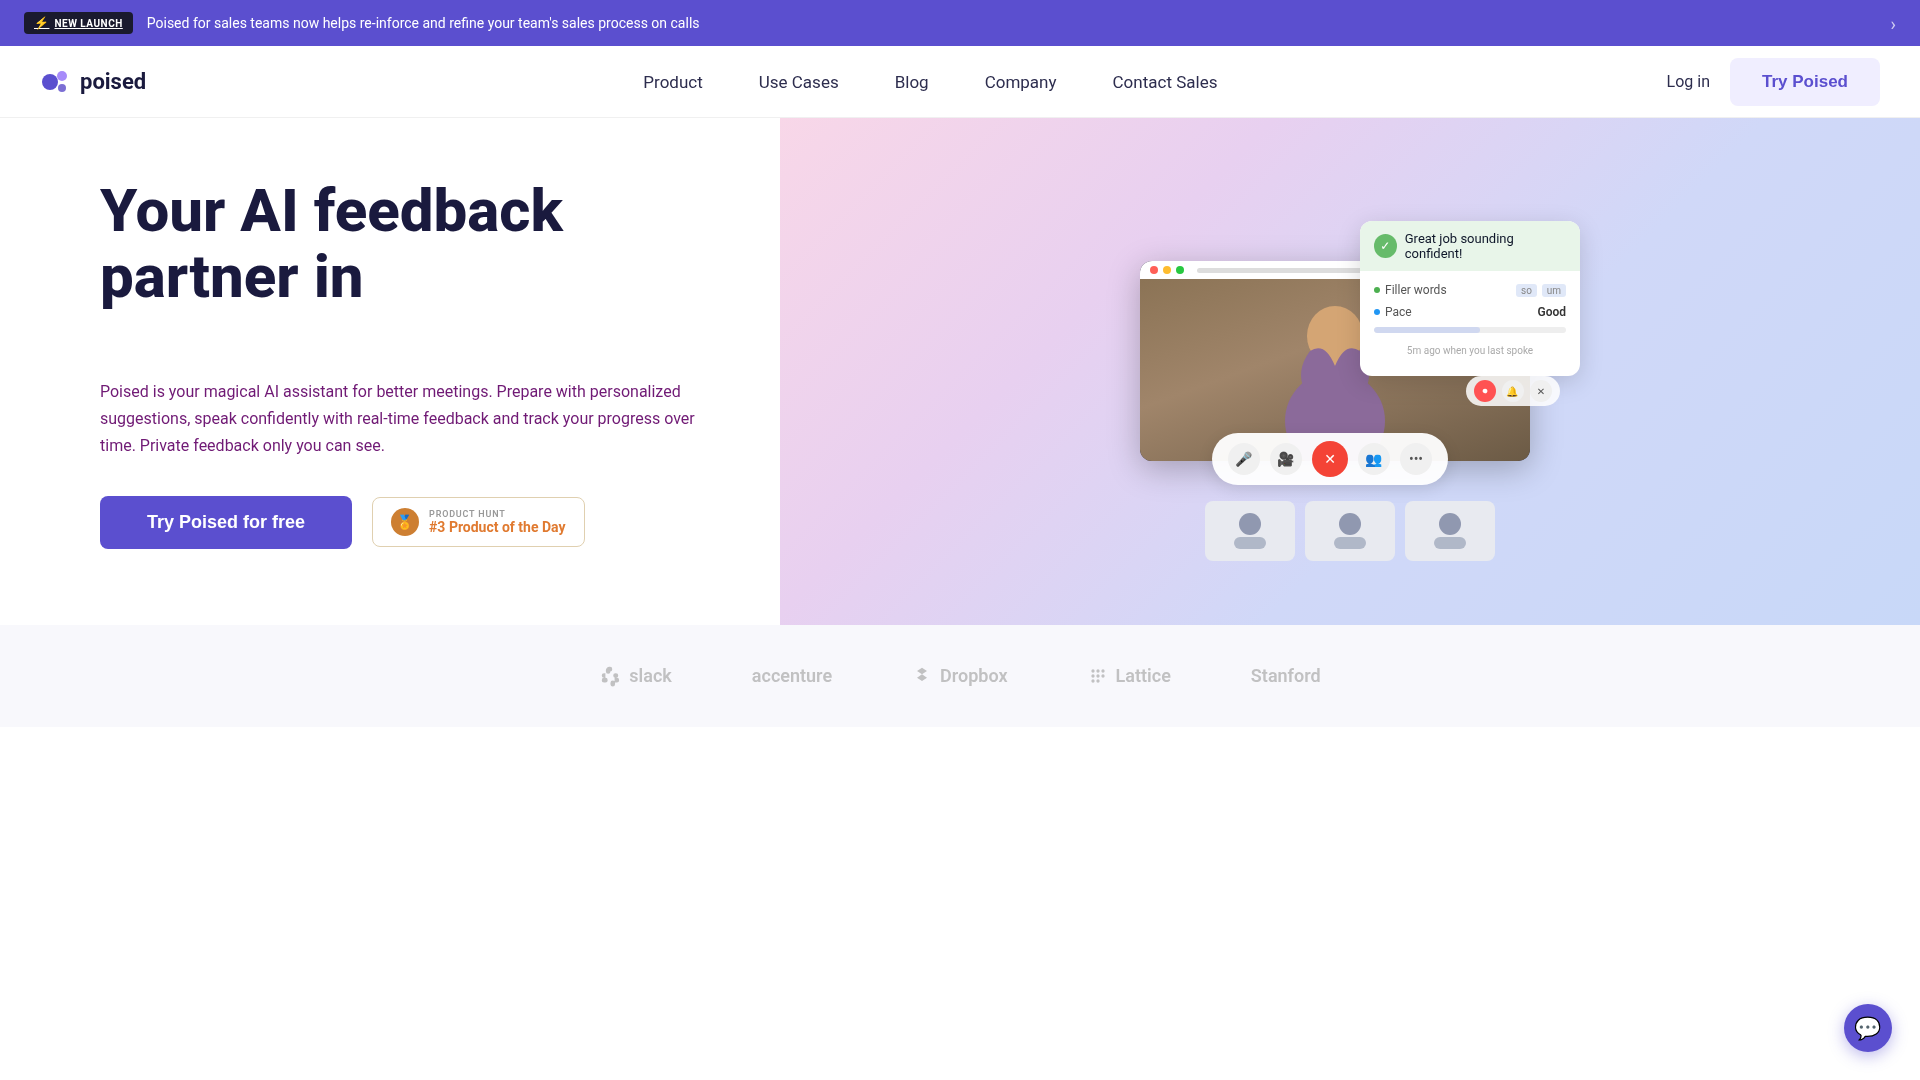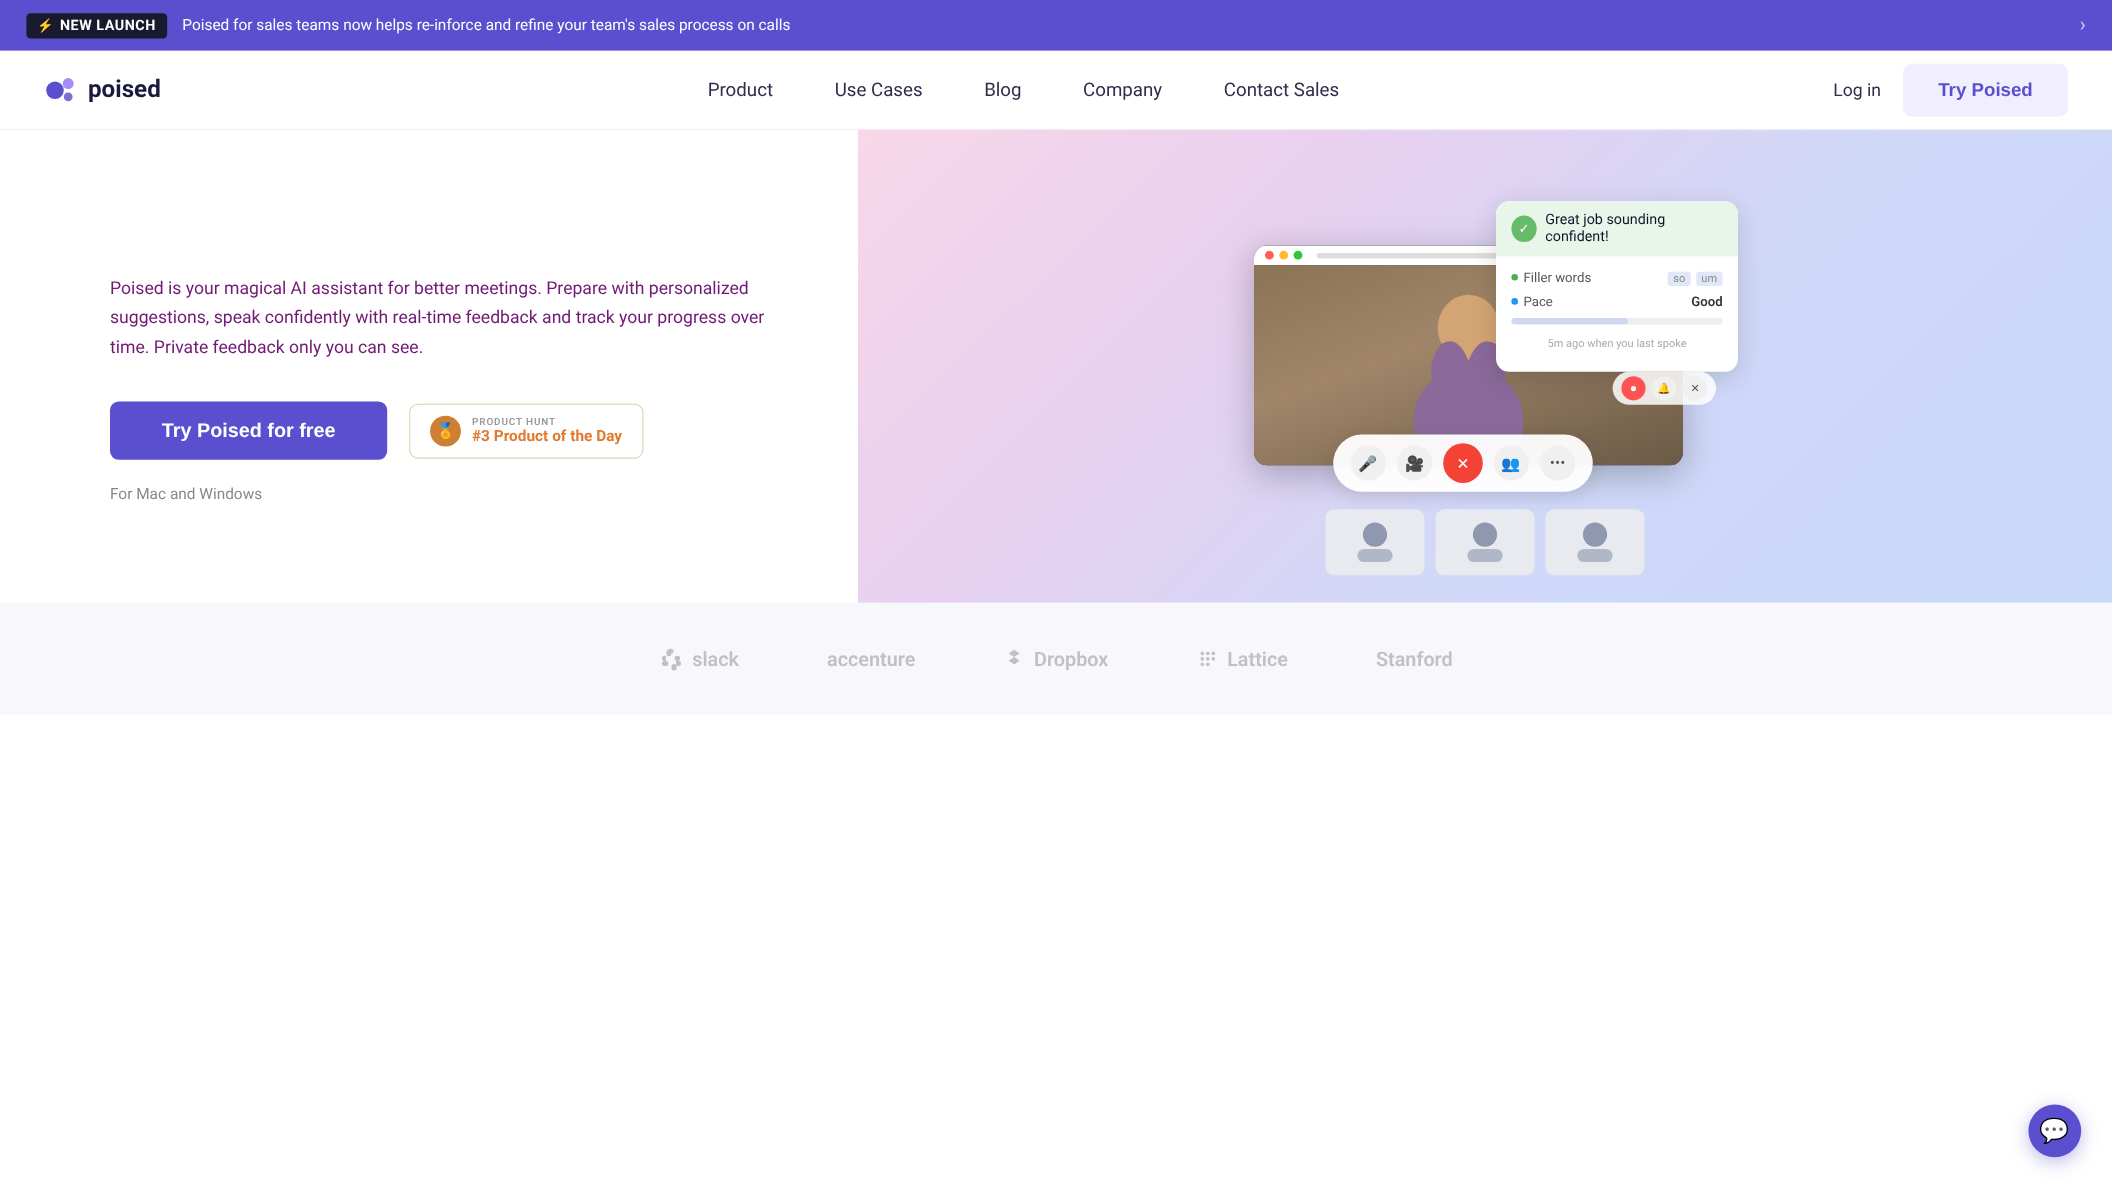--- a/index.html
+++ b/index.html
@@ -12,30 +12,31 @@
       display: flex;
       align-items: center;
       padding: 8px 24px;
       font-size: 14px;
       position: relative;
       min-height: 46px;
     }
     .new-launch-badge {
       background: #1a1a2e;
       color: #fff;
-      font-size: 13px;
+      font-size: 10px;
       font-weight: 700;
       padding: 4px 10px;
       border-radius: 4px;
       margin-right: 14px;
       display: flex;
       align-items: center;
       gap: 5px;
       white-space: nowrap;
       letter-spacing: 0.5px;
+      text-decoration: underline;
     }
     .new-launch-badge::before {
       content: '⚡';
       font-size: 12px;
     }
     .announcement-text {
       flex: 1;
     }
     .announcement-close {
       position: absolute;
@@ -477,39 +478,39 @@
   </div>
 
   <div class="nav-actions">
     <span class="login-btn">Log in</span>
     <button class="try-btn">Try Poised</button>
   </div>
 </nav>
 
 <section class="hero">
   <div class="hero-left">
+    <h1 class="hero-title">Your AI feedback partner in</h1>
     <p class="hero-description">Poised is your magical AI assistant for better meetings. Prepare with personalized suggestions, speak confidently with real-time feedback and track your progress over time. Private feedback only you can see.</p>
 
     <div class="hero-buttons">
       <button class="try-free-btn">
         <span>Try Poised</span>
         <span> </span>
         <span>for free</span>
       </button>
 
       <div class="product-hunt-badge">
         <div class="ph-medal">🏅</div>
         <div>
           <div class="ph-text-top">PRODUCT HUNT</div>
           <div class="ph-text-main">#3 Product of the Day</div>
         </div>
       </div>
     </div>
 
-    <span class="platform-note">For Mac and Windows</span>
   </div>
 
   <div class="hero-right">
     <div class="mock-container">
 
       <div class="video-tile">
         <div class="video-tile-header">
           <div class="dot-red"></div>
           <div class="dot-yellow"></div>
           <div class="dot-green"></div>

